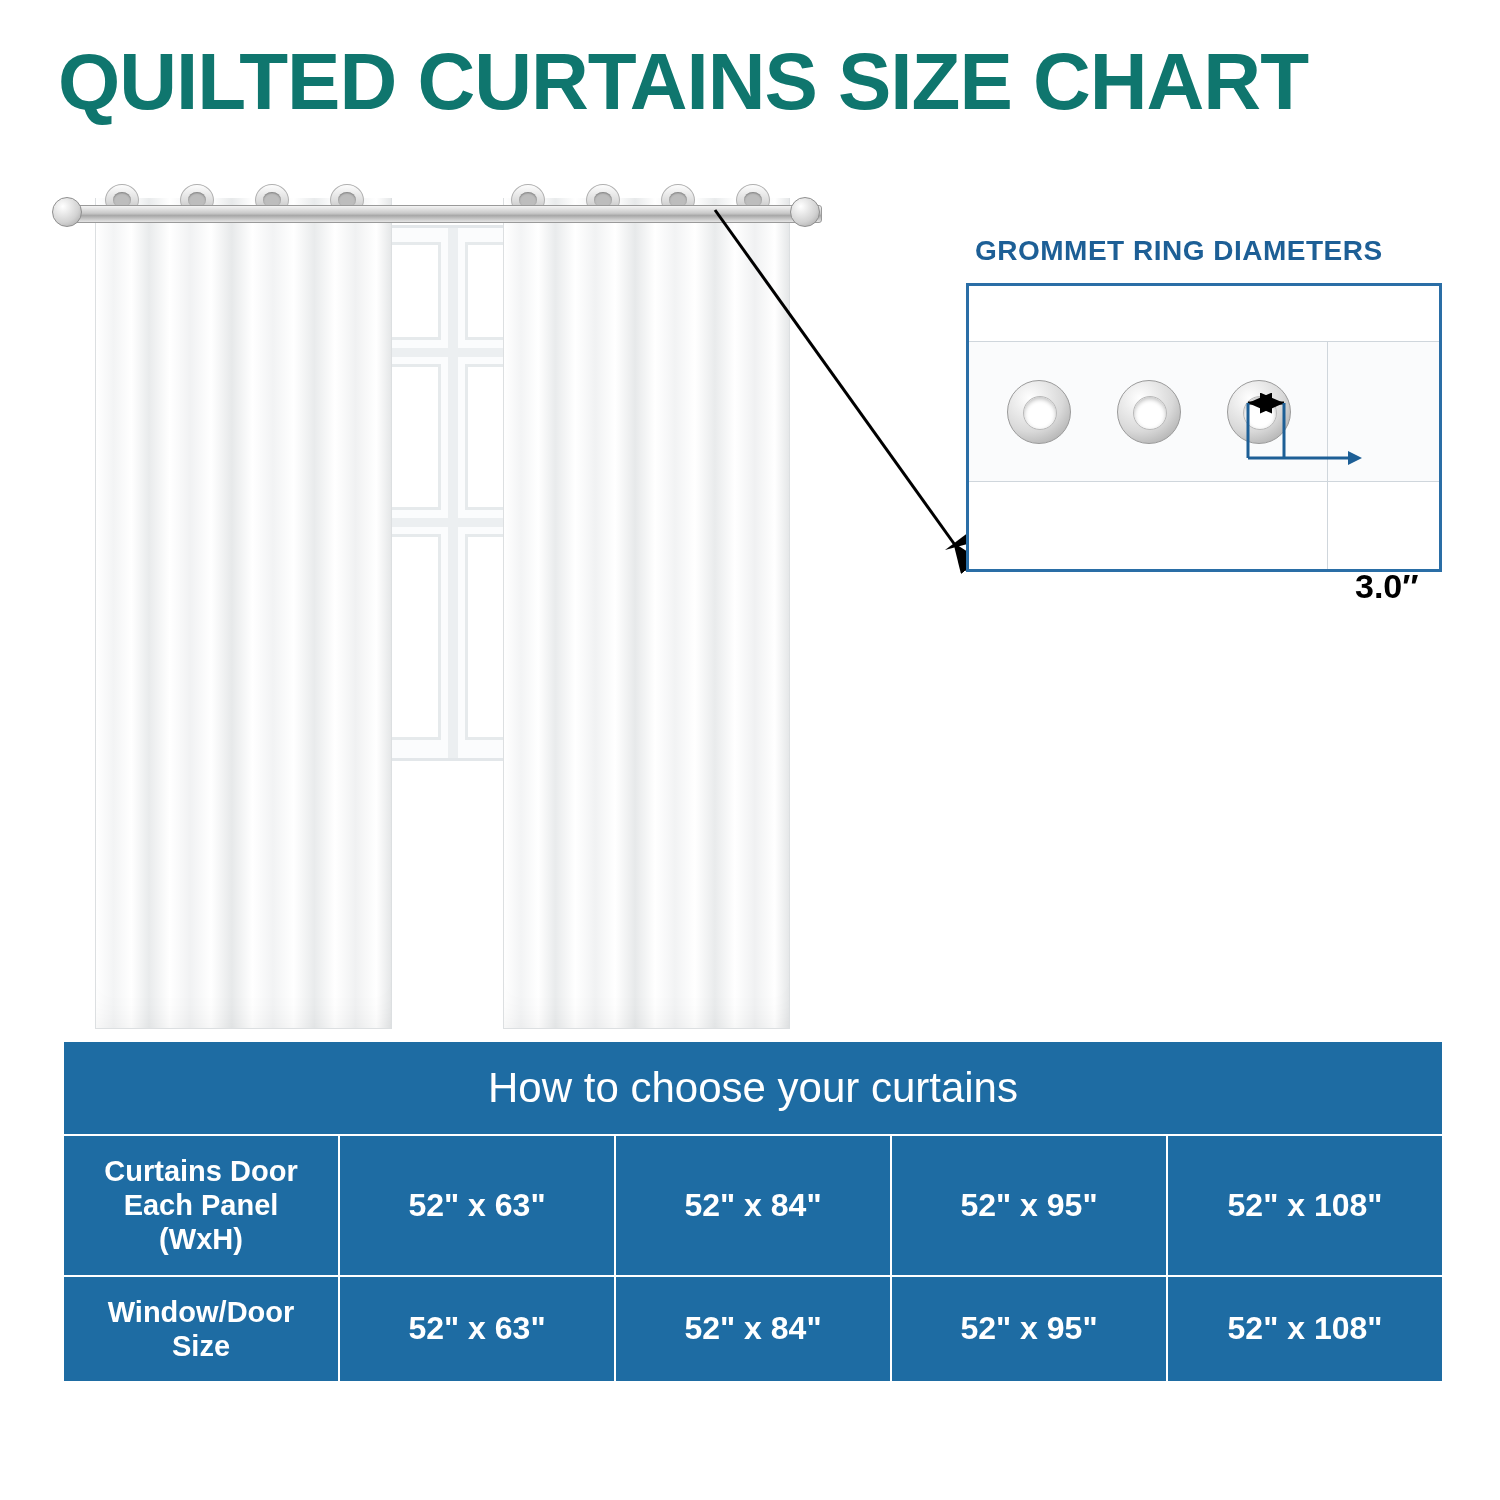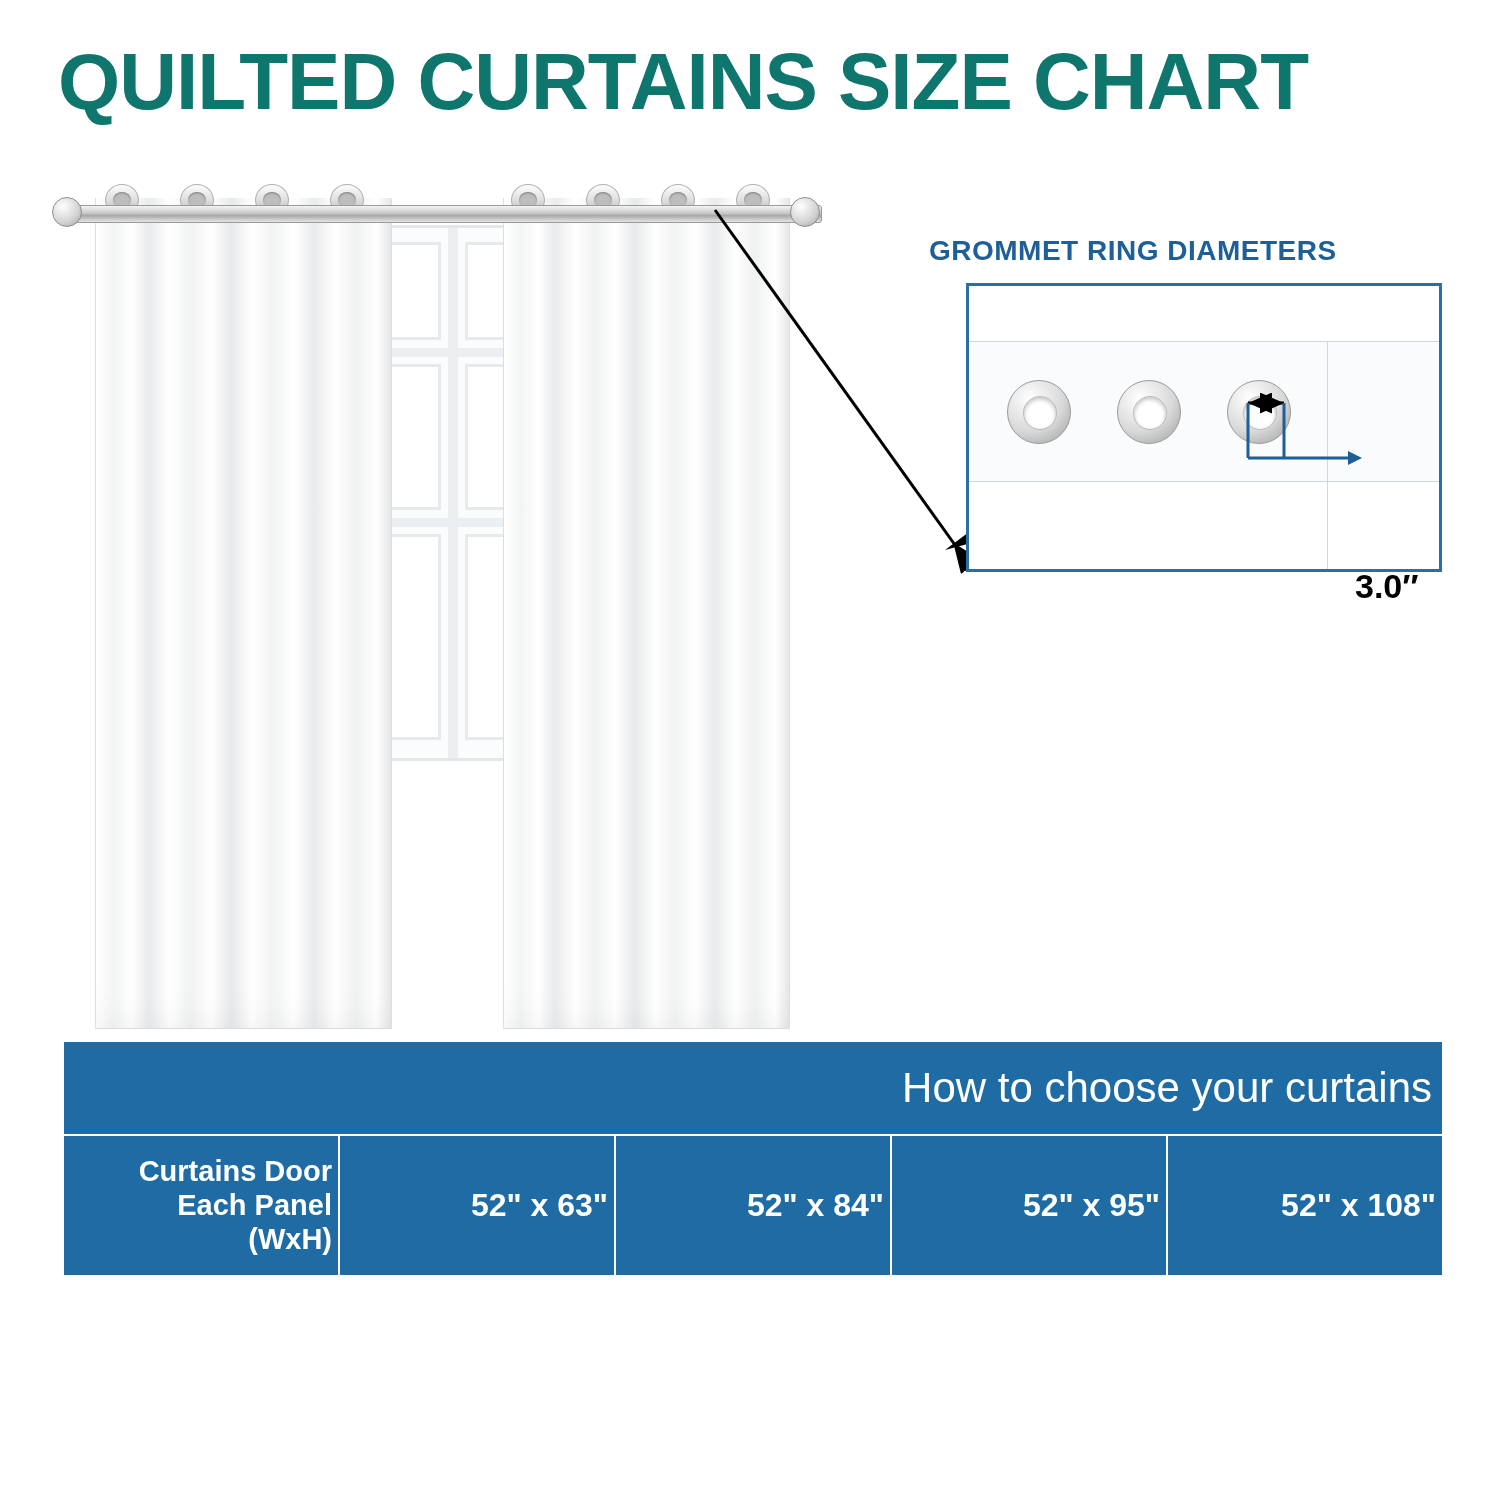--- a/index.html
+++ b/index.html
@@ -138,21 +138,21 @@
     left: 0;
     top: 0;
     width: 1500px;
     height: 880px;
     pointer-events: none;
   }
 
   
   .detail-title {
     position: absolute;
-    left: 929px;
+    left: 975px;
     top: 235px;
     font-size: 28px;
     font-weight: bold;
     color: #1d5f96;
     letter-spacing: 0.5px;
     text-align: center;
   }
   .detail-box {
     position: absolute;
     left: 966px;
@@ -246,21 +246,21 @@
   }
   .size-table {
     width: 100%;
     border-collapse: collapse;
     table-layout: fixed;
   }
   .size-table td {
     background: #1e6ca3;
     color: #ffffff;
     border: 2px solid #ffffff;
-    text-align: right;
+    text-align: center;
     vertical-align: middle;
     font-weight: bold;
   }
   .size-table .head-row td {
     font-size: 42px;
     padding: 22px 10px;
     font-weight: normal;
   }
   .size-table .label-cell {
     font-size: 29px;
@@ -365,15 +365,25 @@
         <td class="label-cell">
           <div>Curtains Door</div>
           <div>Each Panel</div>
           <div>(WxH)</div>
         </td>
         <td class="value-cell">52" x 63"</td>
         <td class="value-cell">52" x 84"</td>
         <td class="value-cell">52" x 95"</td>
         <td class="value-cell">52" x 108"</td>
       </tr>
+      <tr>
+        <td class="label-cell">
+          <div>Window/Door</div>
+          <div>Size</div>
+        </td>
+        <td class="value-cell">52" x 63"</td>
+        <td class="value-cell">52" x 84"</td>
+        <td class="value-cell">52" x 95"</td>
+        <td class="value-cell">52" x 108"</td>
+      </tr>
     </tbody>
   </table>
 </div>
 
 </body></html>

